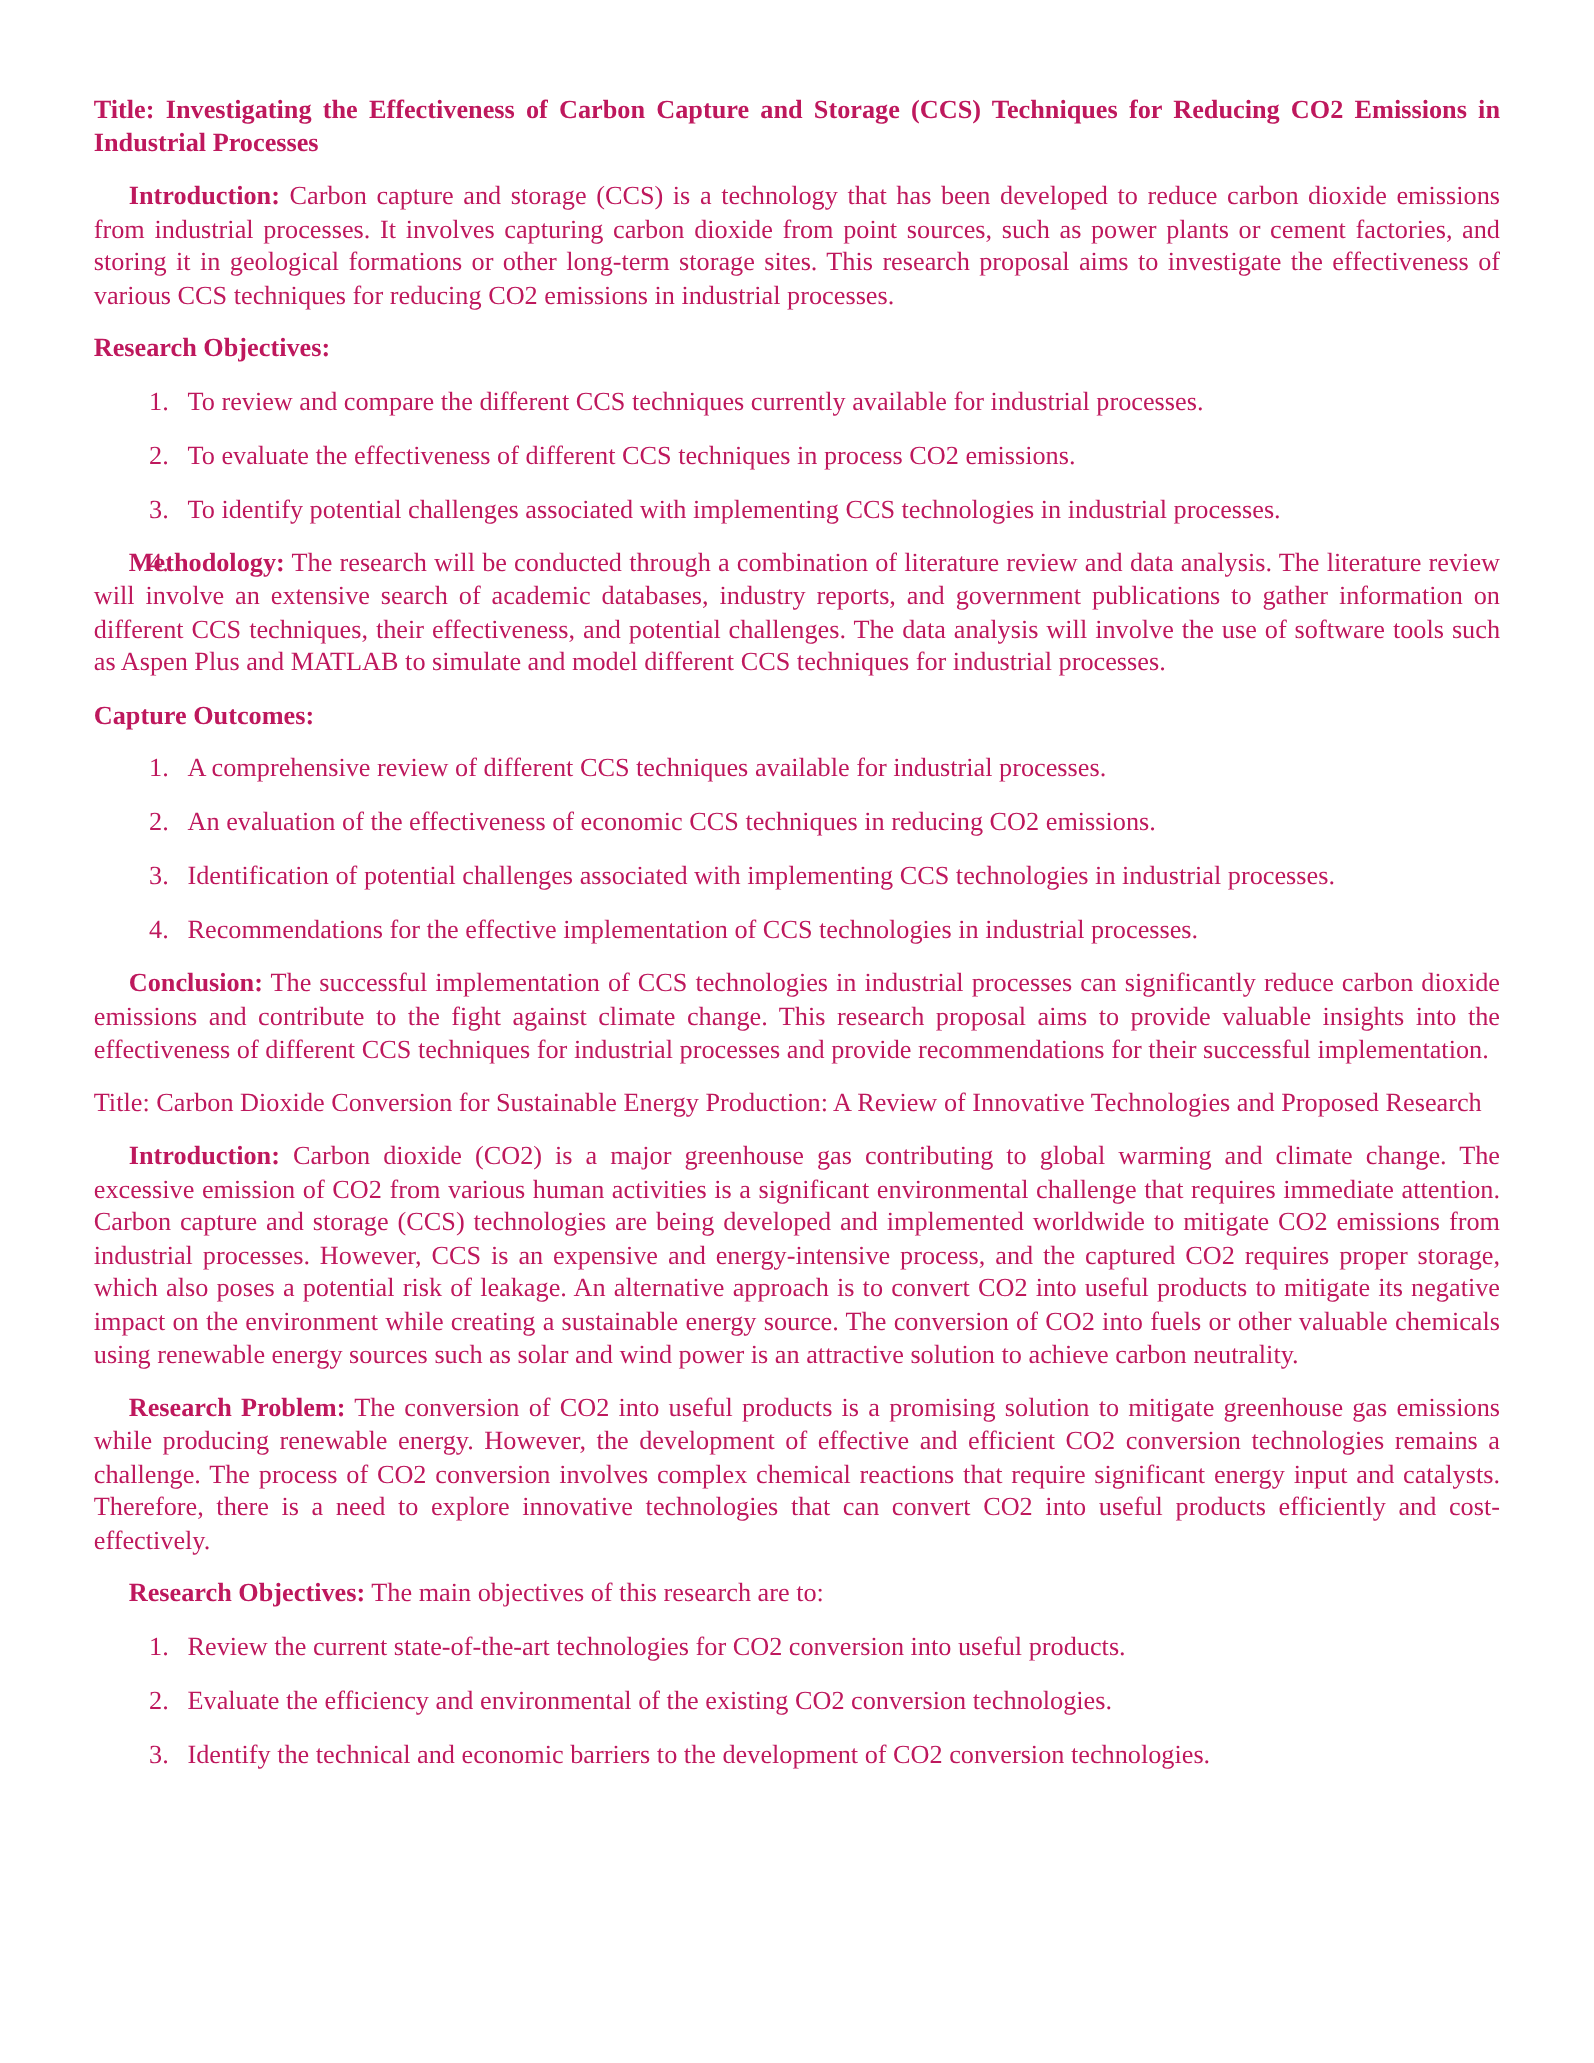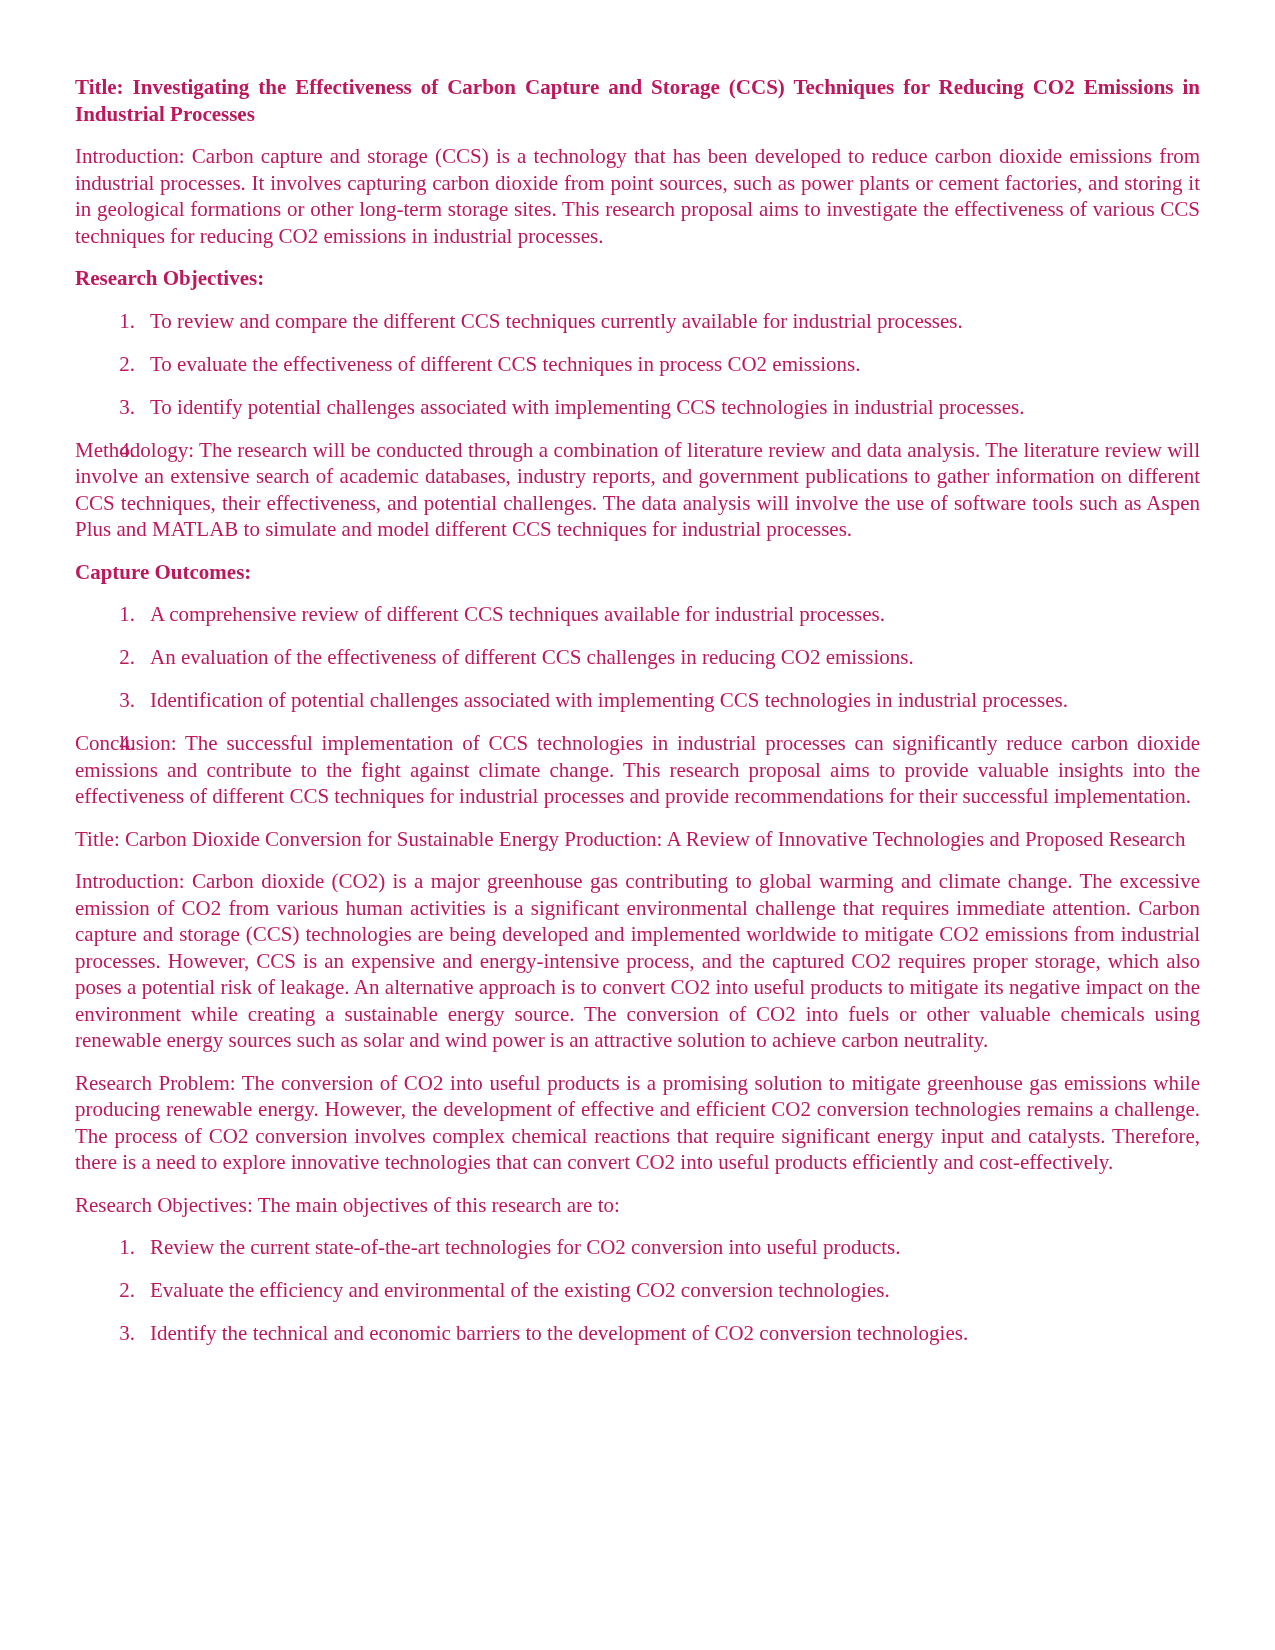--- a/index.html
+++ b/index.html
@@ -4,21 +4,21 @@
   <style>
     html, body { margin: 0; padding: 0; background: #ffffff; }
     body { width: 1275px; height: 1650px; overflow: hidden; position: relative; }
     .page {
       position: absolute; left: 75px; top: 74px; width: 1125px;
       font-family: "Liberation Serif", "DejaVu Serif", serif;
       font-size: 21px; line-height: 26.5px; color: #be185d;
     }
     p { margin: 0 0 16px 0; text-align: justify; }
     .title-bold { font-weight: bold; }
-    b { font-weight: normal; }
+    b { font-weight: bold; margin-left: 28px; }
     ol { margin: 0 0 16px 0; padding: 0; list-style: none; }
     ol li { position: relative; padding-left: 75px; margin-bottom: 16.5px; }
     ol li .num { position: absolute; left: 36px; width: 24px; text-align: right; }
     .h { font-weight: bold; margin-bottom: 16px; }
   </style>
 </head>
 <body>
 
 <div class="page">
 
@@ -32,23 +32,23 @@
     <li><span class="num">2.</span><span>To evaluate the effectiveness of different CCS techniques in process CO2 emissions.</span></li>
     <li><span class="num">3.</span><span>To identify potential challenges associated with implementing CCS technologies in industrial processes.</span></li>
     <li><span class="num">4.</span></li>
   </ol>
 
   <p><b>Methodology:</b><span> The research will be conducted through a combination of literature review and data analysis. The literature review will involve an extensive search of academic databases, industry reports, and government publications to gather information on different CCS techniques, their effectiveness, and potential challenges. The data analysis will involve the use of software tools such as Aspen Plus and MATLAB to simulate and model different CCS techniques for industrial processes.</span></p>
 
   <p class="h">Capture Outcomes:</p>
   <ol>
     <li><span class="num">1.</span><span>A comprehensive review of different CCS techniques available for industrial processes.</span></li>
-    <li><span class="num">2.</span><span>An evaluation of the effectiveness of different CCS challenges in reducing CO2 emissions.</span></li>
+    <li><span class="num">2.</span><span>An evaluation of the effectiveness of economic CCS techniques in reducing CO2 emissions.</span></li>
     <li><span class="num">3.</span><span>Identification of potential challenges associated with implementing CCS technologies in industrial processes.</span></li>
-    <li><span class="num">4.</span></li>
+    <li><span class="num">4.</span><span>Recommendations for the effective implementation of CCS technologies in industrial processes.</span></li>
   </ol>
 
   <p><b>Conclusion:</b><span> The successful implementation of CCS technologies in industrial processes can significantly reduce carbon dioxide emissions and contribute to the fight against climate change. This research proposal aims to provide valuable insights into the effectiveness of different CCS techniques for industrial processes and provide recommendations for their successful implementation.</span></p>
 
   <p>Title: Carbon Dioxide Conversion for Sustainable Energy Production: A Review of Innovative Technologies and Proposed Research</p>
 
   <p><b>Introduction:</b><span> Carbon dioxide (CO2) is a major greenhouse gas contributing to global warming and climate change. The excessive emission of CO2 from various human activities is a significant environmental challenge that requires immediate attention. Carbon capture and storage (CCS) technologies are being developed and implemented worldwide to mitigate CO2 emissions from industrial processes. However, CCS is an expensive and energy-intensive process, and the captured CO2 requires proper storage, which also poses a potential risk of leakage. An alternative approach is to convert CO2 into useful products to mitigate its negative impact on the environment while creating a sustainable energy source. The conversion of CO2 into fuels or other valuable chemicals using renewable energy sources such as solar and wind power is an attractive solution to achieve carbon neutrality.</span></p>
 
   <p><b>Research Problem:</b><span> The conversion of CO2 into useful products is a promising solution to mitigate greenhouse gas emissions while producing renewable energy. However, the development of effective and efficient CO2 conversion technologies remains a challenge. The process of CO2 conversion involves complex chemical reactions that require significant energy input and catalysts. Therefore, there is a need to explore innovative technologies that can convert CO2 into useful products efficiently and cost-effectively.</span></p>
 

